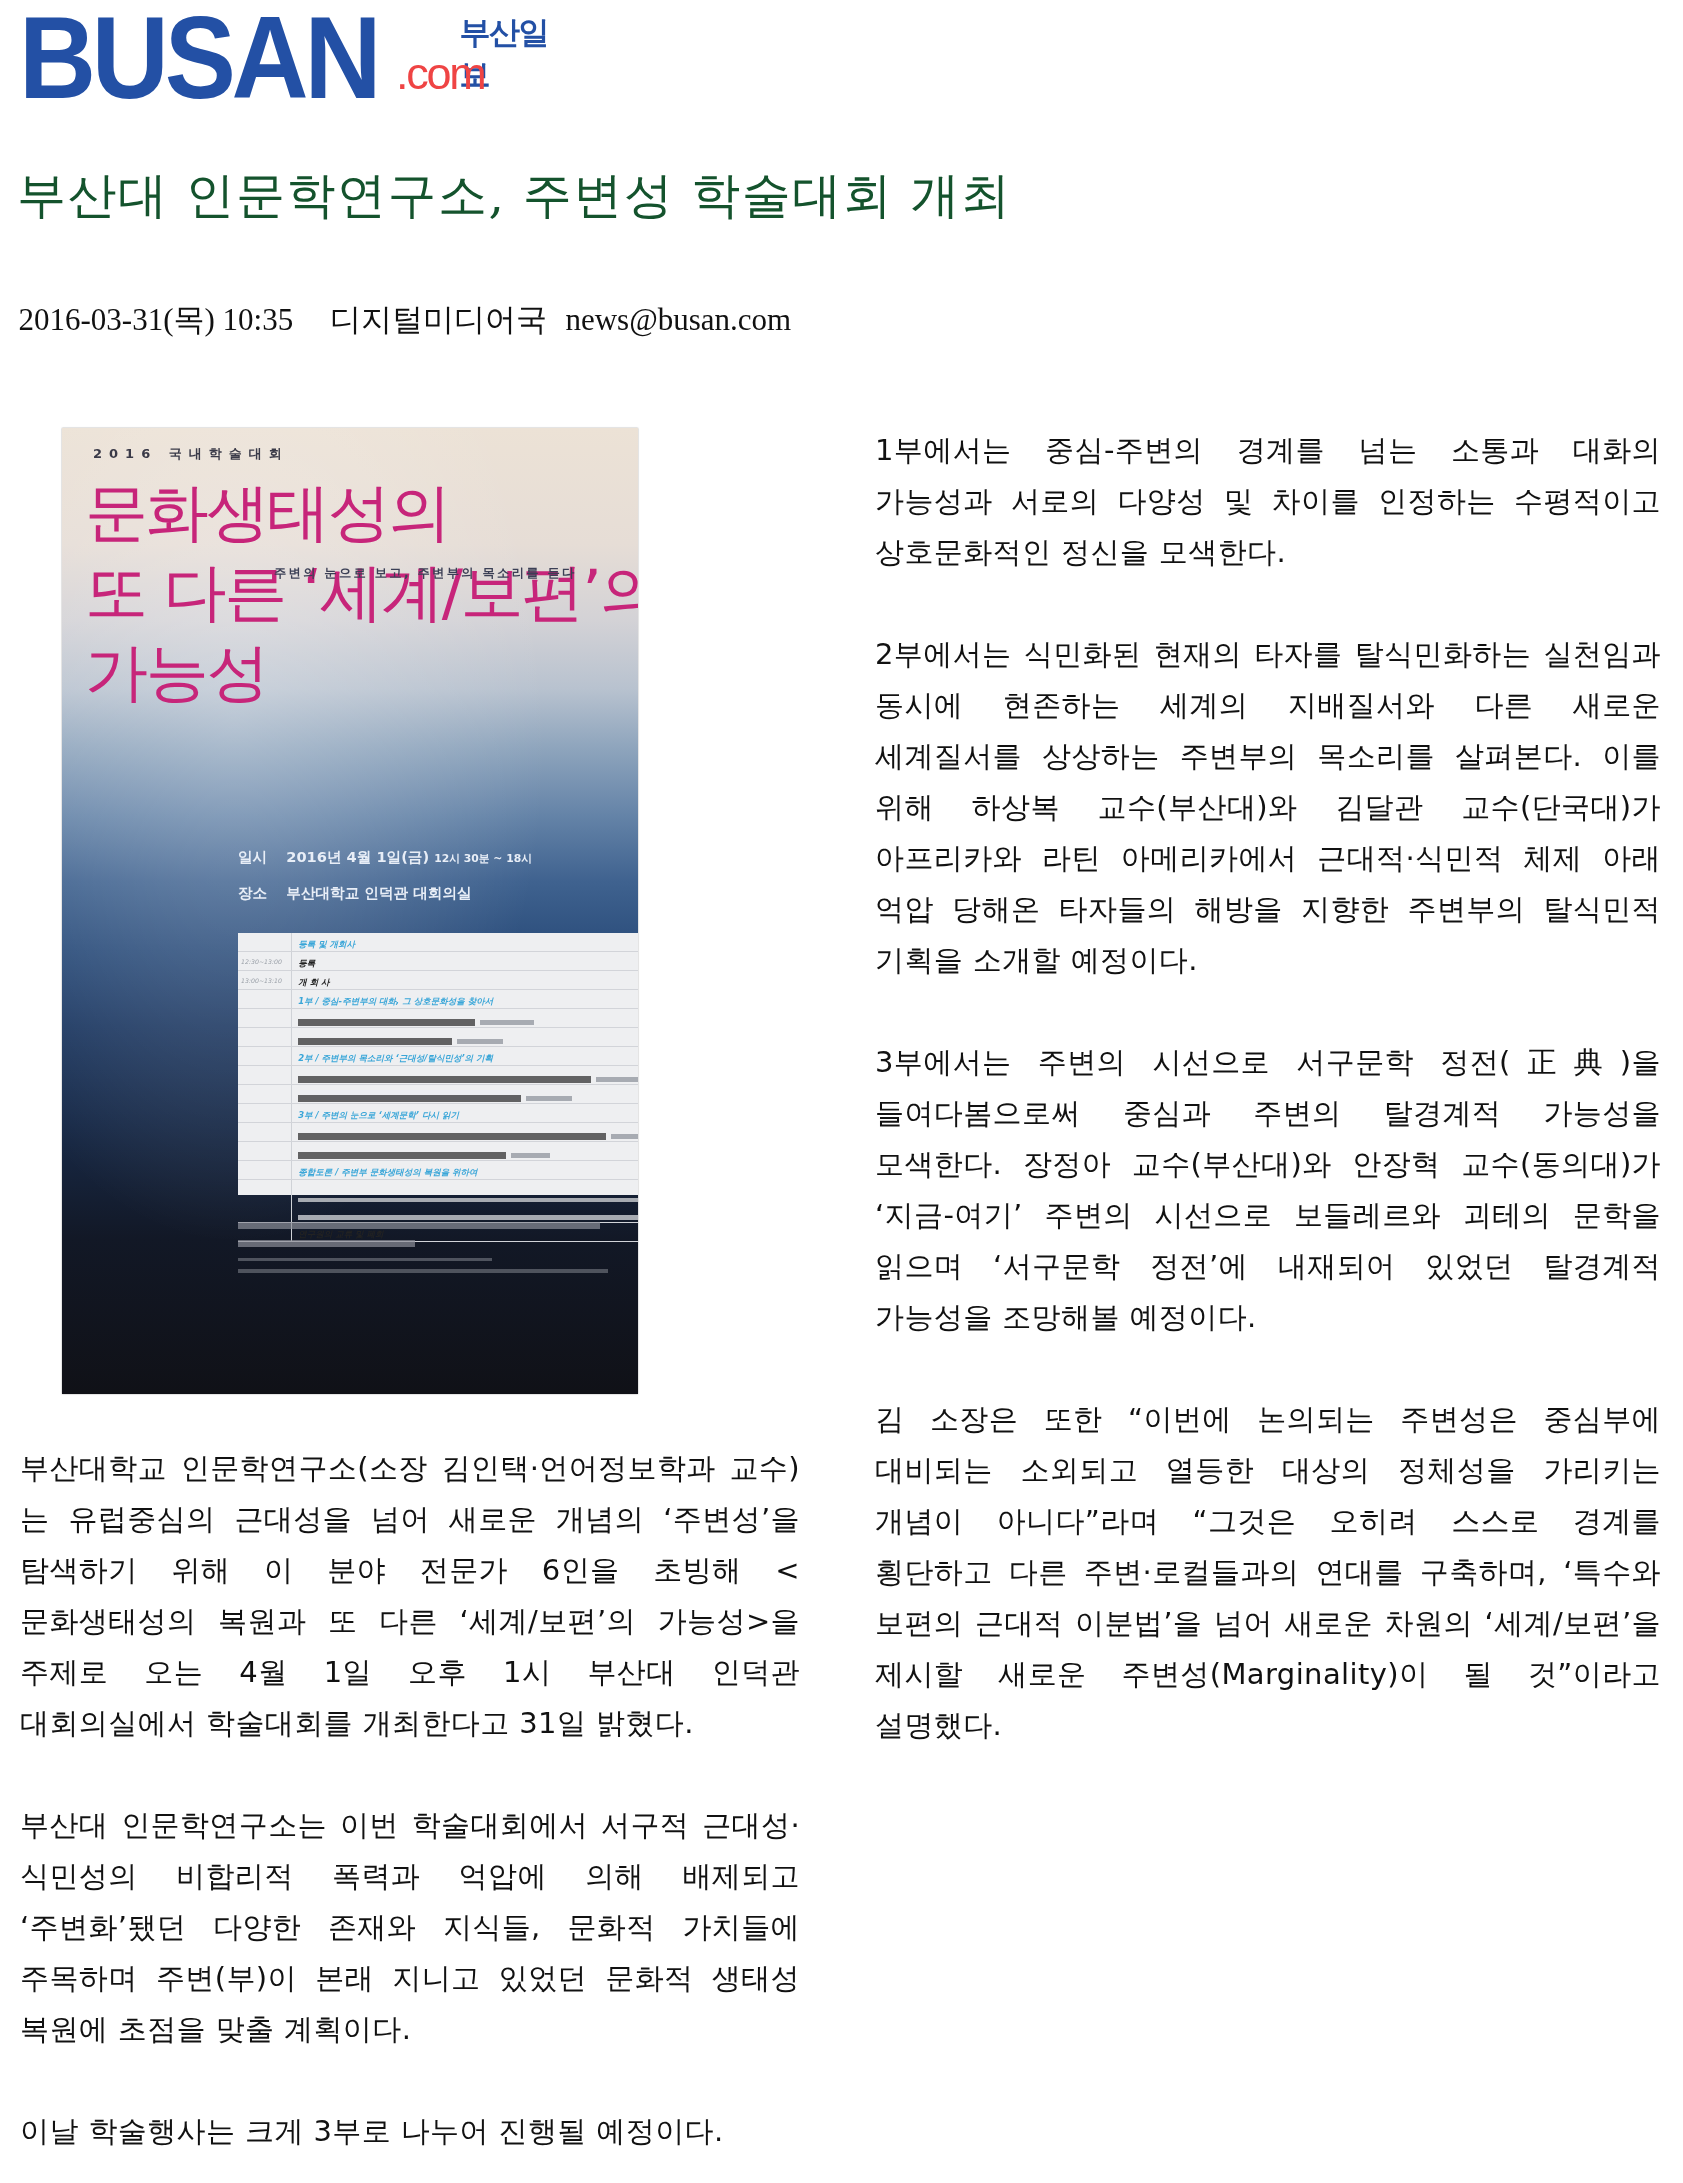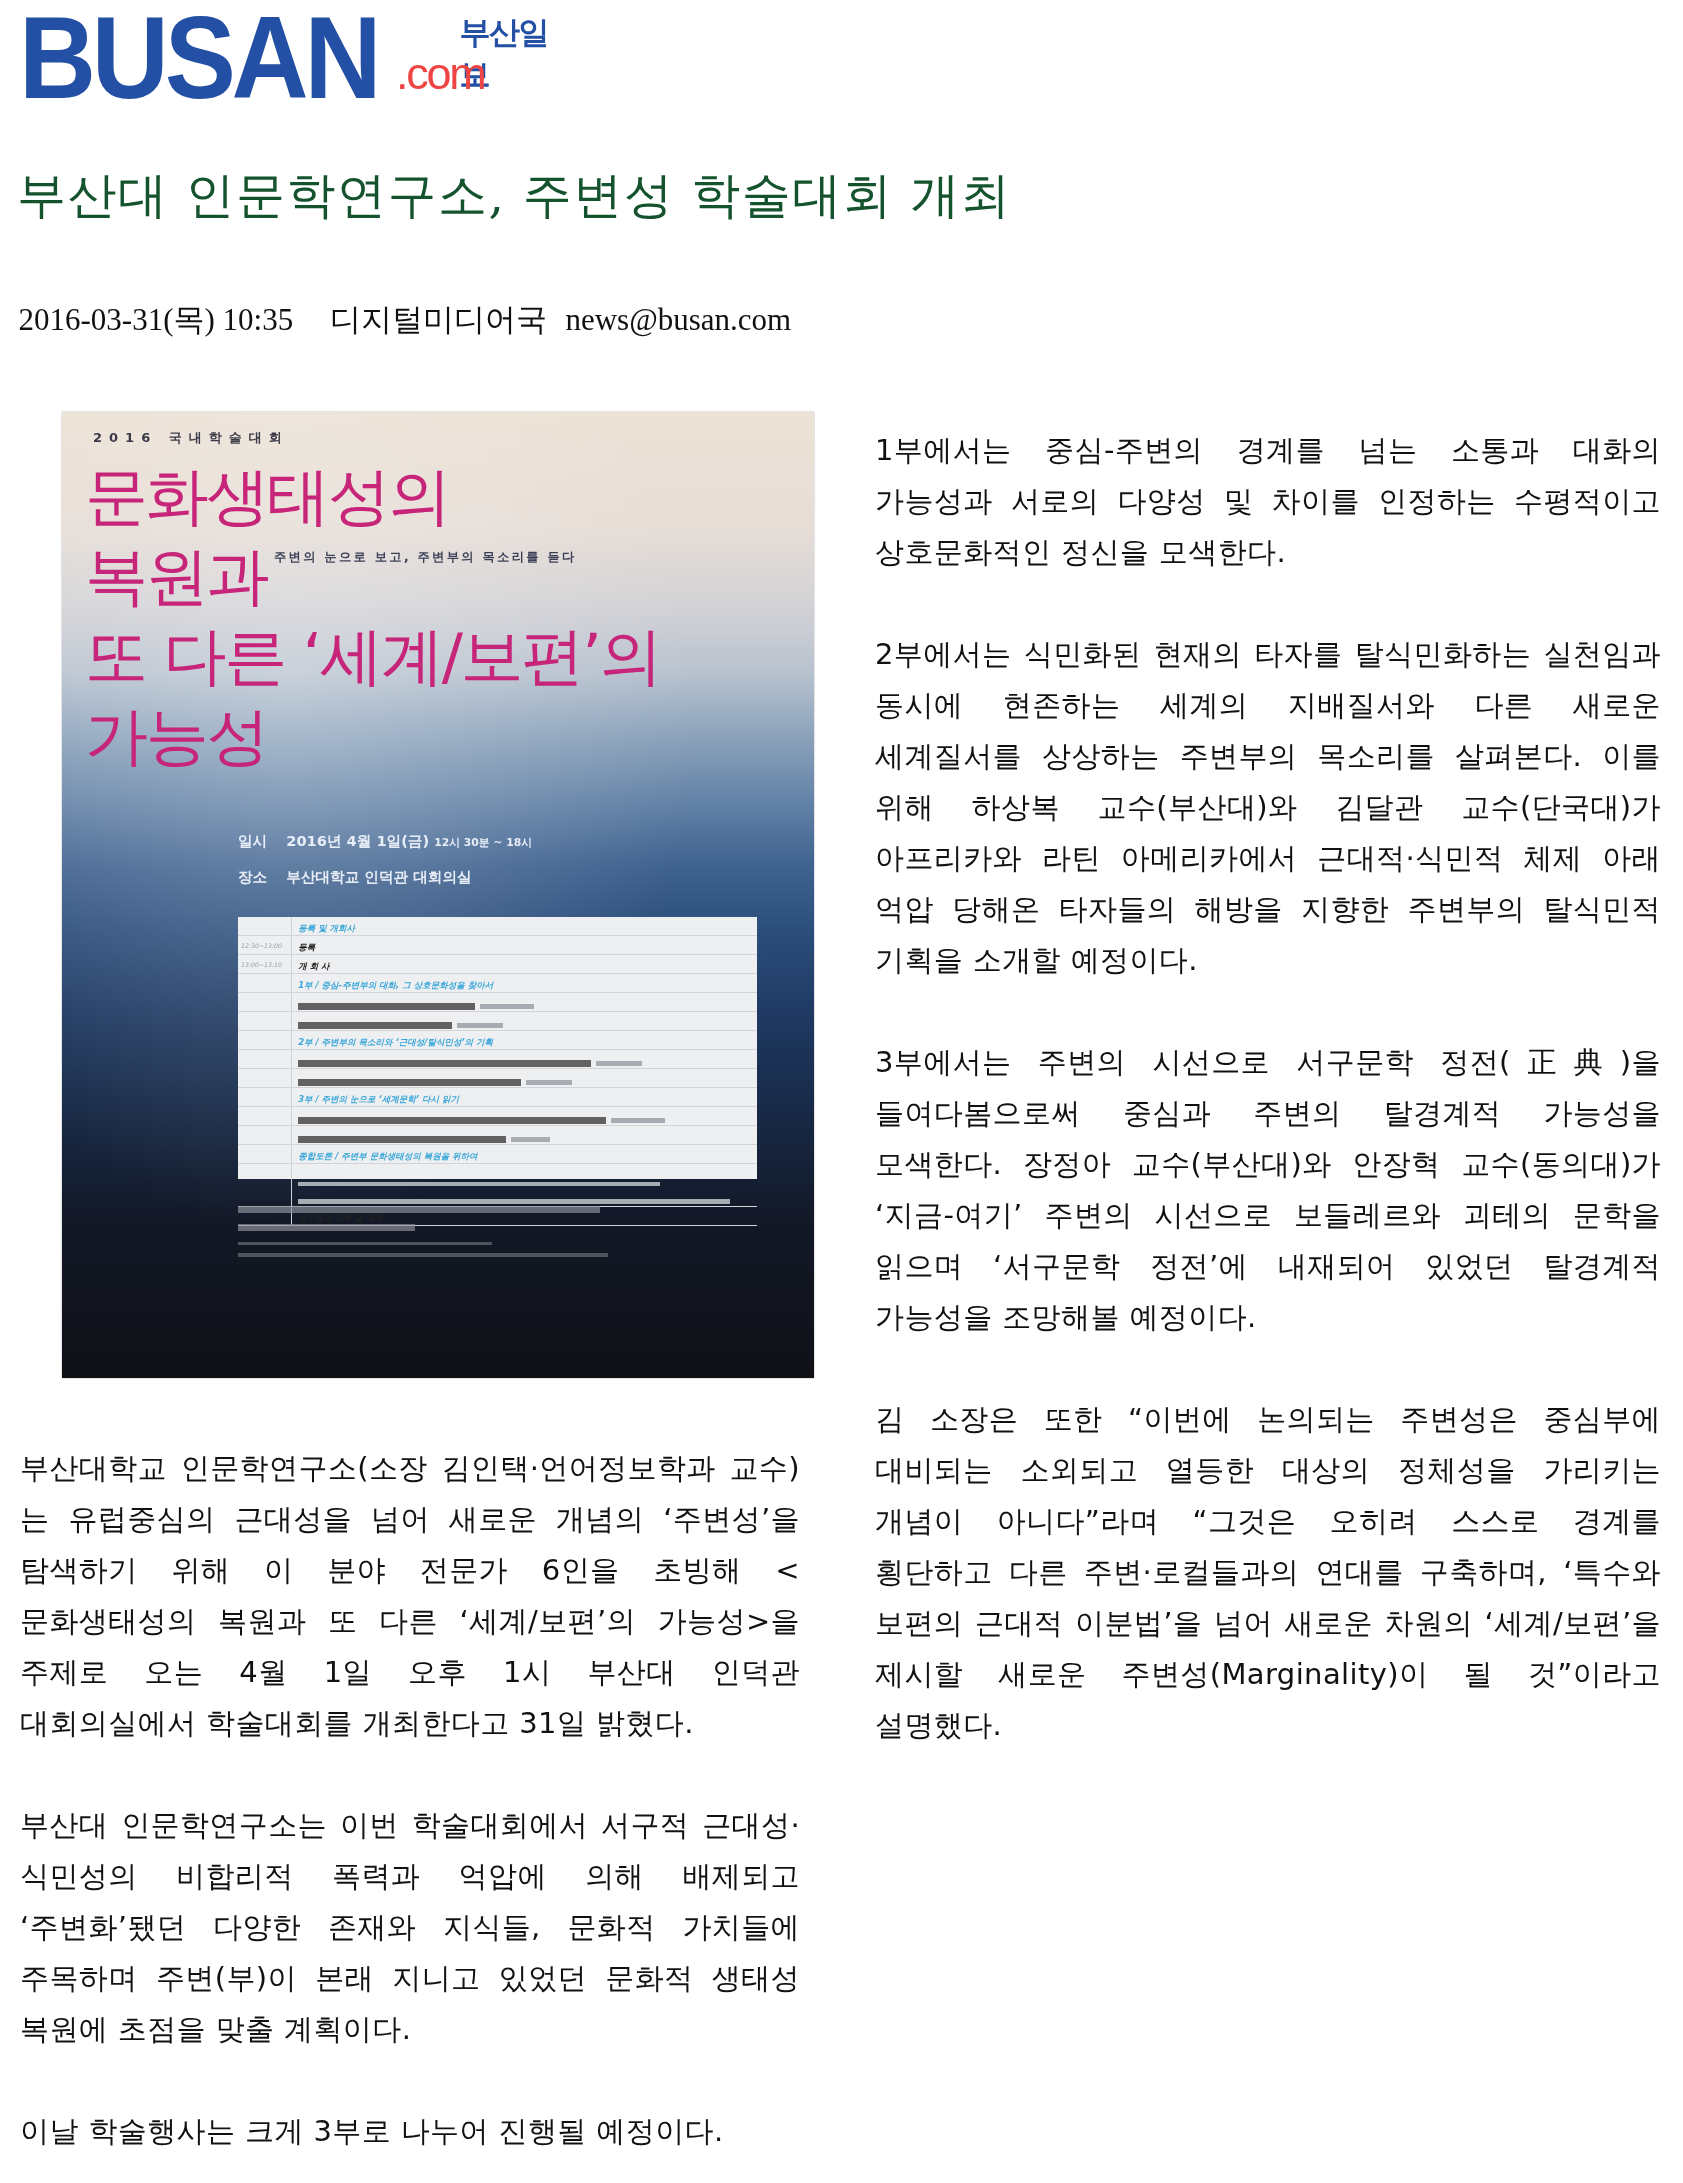--- a/index.html
+++ b/index.html
@@ -49,22 +49,22 @@
     .byline {
       position: absolute; left: 18.5px; top: 299px;
       font-family: "Liberation Serif", "DejaVu Serif", serif;
       font-size: 31px; color: #111; white-space: nowrap;
     }
     .byline span { margin-right: 29px; }
     .byline span:last-child { margin-right: 0; }
 
     
     .poster {
-      position: absolute; left: 62px; top: 412px;
-      width: 752px; height: 966px; overflow: hidden;
+      position: absolute; left: 62px; top: 428px;
+      width: 576px; height: 966px; overflow: hidden;
       background: linear-gradient(180deg,
         #ece2d6 0%, #e6ddd6 12%, #d3d2d6 20%, #b8c2cf 27%,
         #8fa5bd 33%, #6584a8 40%, #3f628f 47%, #2b4d7b 54%,
         #1f3a63 62%, #182a48 72%, #121826 84%, #101117 100%);
       box-shadow: 0 0 1.5px rgba(0,0,0,0.4);
     }
     .poster::before {
       content: ""; position: absolute; inset: 0;
       background: radial-gradient(ellipse at 30% 30%, rgba(255,255,255,0.25), transparent 55%);
     }
@@ -141,21 +141,20 @@
 <div class="byline">
   <span>2016-03-31(목) 10:35</span>
   <span style="margin-right:10.8px">디지털미디어국</span>
   <span>news@busan.com</span>
 </div>
 
 <div class="poster">
   <div class="poster-kicker">2016 국내학술대회</div>
   <div class="poster-title">
     <div>문화생태성의</div>
-    <div>복원과</div>
     <div>또 다른 ‘세계/보편’의</div>
     <div>가능성</div>
   </div>
   <div class="poster-sub">주변의 눈으로 보고, 주변부의 목소리를 듣다</div>
 
   <div class="poster-info">
     <div>
       <span class="lbl">일시</span>
       <span>2016년 4월 1일(금)</span>
       <span class="small">12시 30분 ~ 18시</span>

